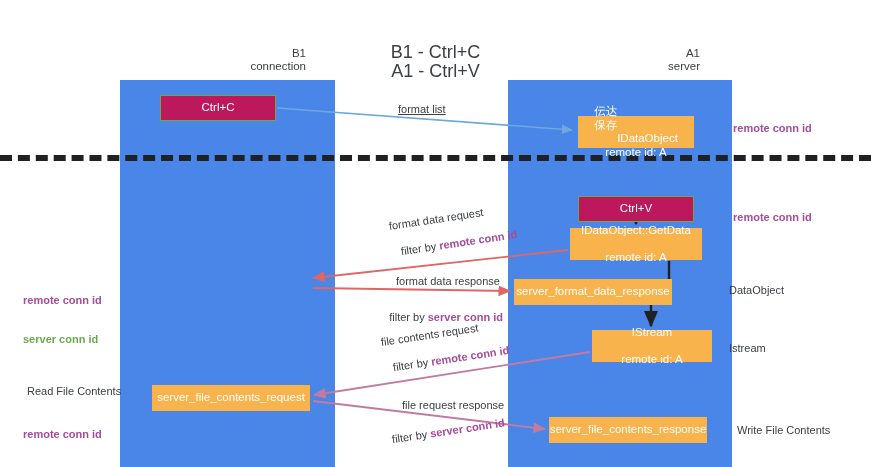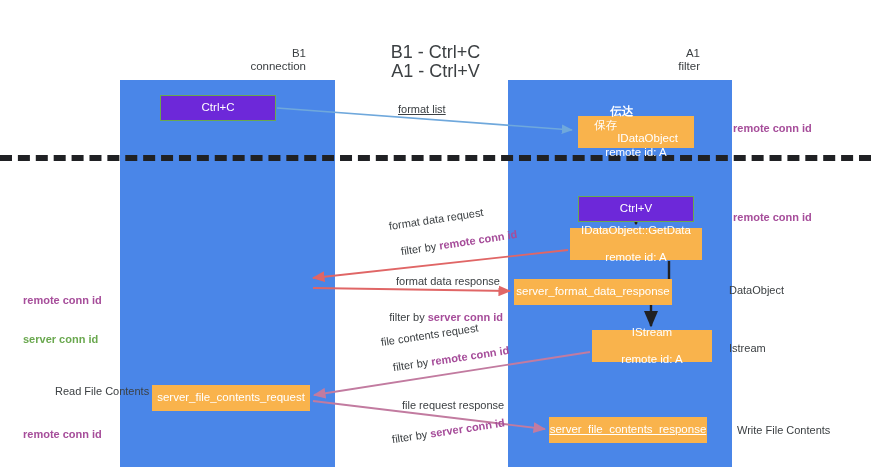--- a/index.html
+++ b/index.html
@@ -35,50 +35,50 @@
     border-top:6px dashed #202124;
   }
 
   
   .node{
     position:absolute;box-sizing:border-box;
     display:flex;align-items:center;justify-content:center;
     text-align:center;color:#ffffff;font-size:11.5px;line-height:13.5px;
     white-space:pre-line;padding:2px 4px;
   }
-  .green{background:#6d28d9;border:1px solid #6aa84f;}
+  .green{background:#be185d;border:1px solid #6aa84f;}
   .orange{background:#f9b34c;}
 
   #n-ctrlc{left:160px;top:95px;width:116px;height:26px;}
   #n-ctrlv{left:578px;top:172px;width:116px;height:26px;margin-top:24px;}
   #n-save-ido{left:578px;top:116px;width:116px;height:32px;}
   #n-getdata{left:570px;top:228px;width:132px;height:32px;}
   #n-istream{left:592px;top:330px;width:120px;height:32px;}
   #n-sfdreq{left:152px;top:268px;width:158px;height:26px;}
   #n-sfdresp{left:514px;top:279px;width:158px;height:26px;}
   #n-sfcreq{left:152px;top:385px;width:158px;height:26px;}
-  #n-sfcresp{left:549px;top:417px;width:158px;height:26px;text-decoration:underline;}
+  #n-sfcresp{left:549px;top:417px;width:158px;height:26px;}
 
   .ovl{position:relative;display:inline-block;}
-  .ovl .u{position:absolute;left:16px;top:0;white-space:nowrap;font-weight:bold;}
+  .ovl .u{position:absolute;left:0;top:0;white-space:nowrap;}
 
   
   .lbl{position:absolute;font-size:11px;line-height:13px;white-space:pre;}
   .bold{font-weight:bold;}
   .purple{color:#a64d9a;}
   .green-t{color:#6aa84f;}
   .dark{color:#3c4043;}
 
   #t-formatlist{left:398px;top:103px;text-decoration:underline;}
   #t-rci-1{left:733px;top:122px;}
   #t-rci-2{left:733px;top:211px;}
   #t-dataobject{left:729px;top:236px;margin-top:48px;}
   #t-istream-r{left:729px;top:342px;}
   #t-write{left:737px;top:424px;}
-  #t-readfile{left:27px;top:385px;margin-left:28px;}
+  #t-readfile{left:27px;top:385px;}
   #t-left-ids-1{left:23px;top:268px;}
   #t-left-ids-2{left:23px;top:402px;}
 
   .rot{transform:rotate(-8.5deg);transform-origin:left center;}
   #t-fdreq{left:389px;top:220px;}
   #t-fdreq-f{left:389px;top:234px;}
   #t-fdresp{left:396px;top:275px;}
   #t-fdresp-f{left:377px;top:298px;}
   #t-fcreq{left:381px;top:336px;}
   #t-fcreq-f{left:381px;top:350px;}
@@ -94,21 +94,21 @@
 
   <div class="lane" id="lane-b1"></div>
   <div class="lane" id="lane-a1"></div>
 
   <div class="title">B1 - Ctrl+C
 A1 - Ctrl+V</div>
 
   <div class="lane-head" id="head-b1">B1
 connection</div>
   <div class="lane-head" id="head-a1">A1
-filter</div>
+server</div>
 
   <svg class="wires">
     <defs>
       <marker id="ah-blue" markerWidth="7" markerHeight="6" refX="6.4" refY="3" orient="auto">
         <path d="M0,0 L7,3 L0,6 z" fill="#6fa8dc"></path>
       </marker>
       <marker id="ah-red" markerWidth="7" markerHeight="6" refX="6.4" refY="3" orient="auto">
         <path d="M0,0 L7,3 L0,6 z" fill="#e06666"></path>
       </marker>
       <marker id="ah-mag" markerWidth="7" markerHeight="6" refX="6.4" refY="3" orient="auto">

